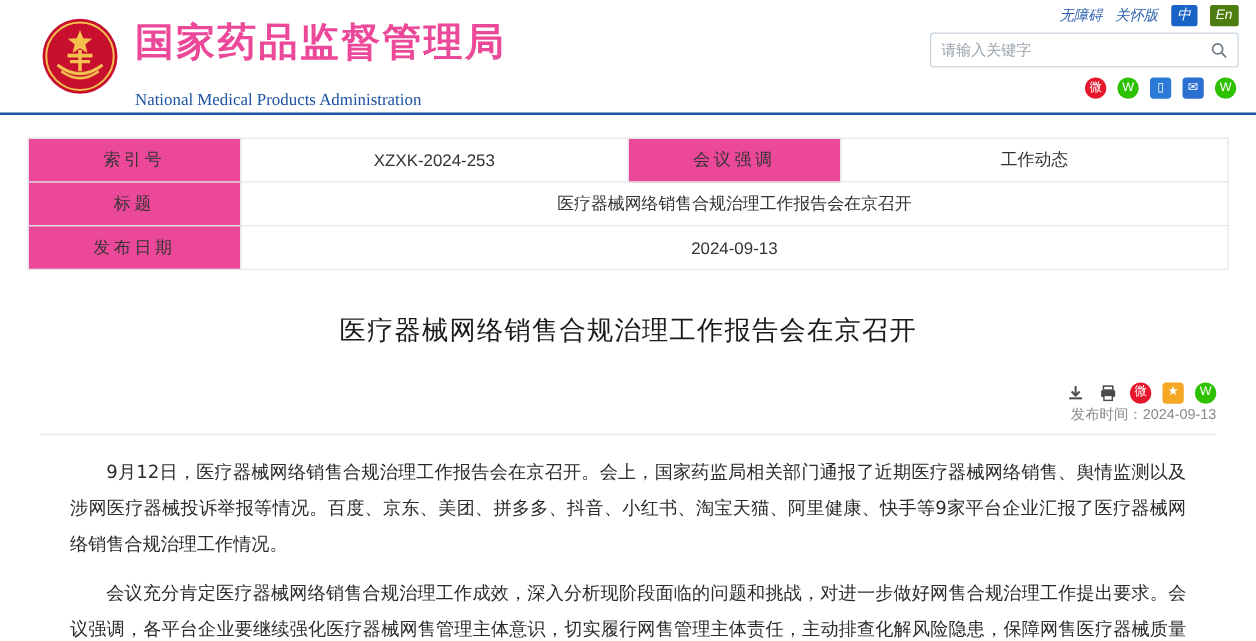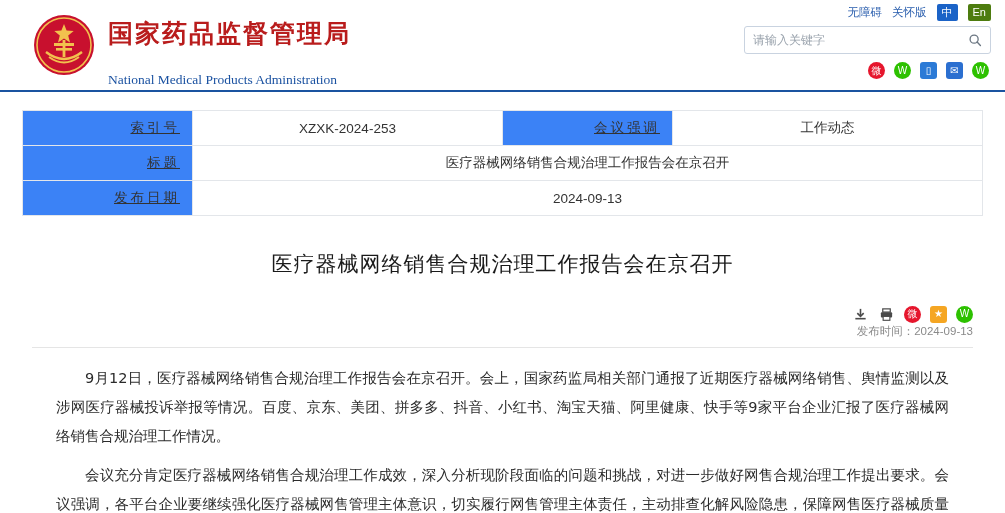--- a/index.html
+++ b/index.html
@@ -38,24 +38,24 @@
   }
   .emblem svg { display: block; }
 
   .brand {
     position: absolute;
     left: 108px;
     top: 16px;
   }
   .brand-cn {
     font-family: "DejaVu Sans", sans-serif;
-    font-size: 25px;
+    font-size: 31px;
     font-weight: bold;
     letter-spacing: 2px;
-    color: #b91c1c;
+    color: #ec4899;
     line-height: 36px;
     white-space: nowrap;
   }
   .brand-en {
     font-family: "Liberation Serif", serif;
     font-size: 13.5px;
     color: #1b52a1;
     line-height: 18px;
     margin-top: 19px;
     white-space: nowrap;
@@ -64,20 +64,21 @@
   
   .util {
     position: absolute;
     right: 14px;
     top: 4px;
     display: flex;
     align-items: center;
     gap: 10px;
     font-size: 11.5px;
     color: #2b5fae;
+    font-style: italic;
   }
   .util a { color: #2b5fae; text-decoration: none; }
   .lang-badge {
     background: #1b63c7;
     color: #fff;
     font-size: 11px;
     padding: 2px 5px;
     border-radius: 2px;
     line-height: 13px;
   }
@@ -158,26 +159,25 @@
     table-layout: fixed;
     font-size: 13.5px;
   }
   table.meta td {
     border: 1px solid #e3e6ea;
     height: 34px;
     padding: 0 12px;
     color: #333;
   }
   td.lbl {
-    background: #3b82f6;
-    text-align: right;
+    background: #ec4899;
+    text-align: center;
     width: 145px;
     color: #222;
     letter-spacing: 3px;
-    text-decoration: underline;
   }
   td.val {
     background: #ffffff;
     color: #333;
     text-align: center;
   }
 
   .doc-title {
     text-align: center;
     font-family: "DejaVu Sans", sans-serif;

